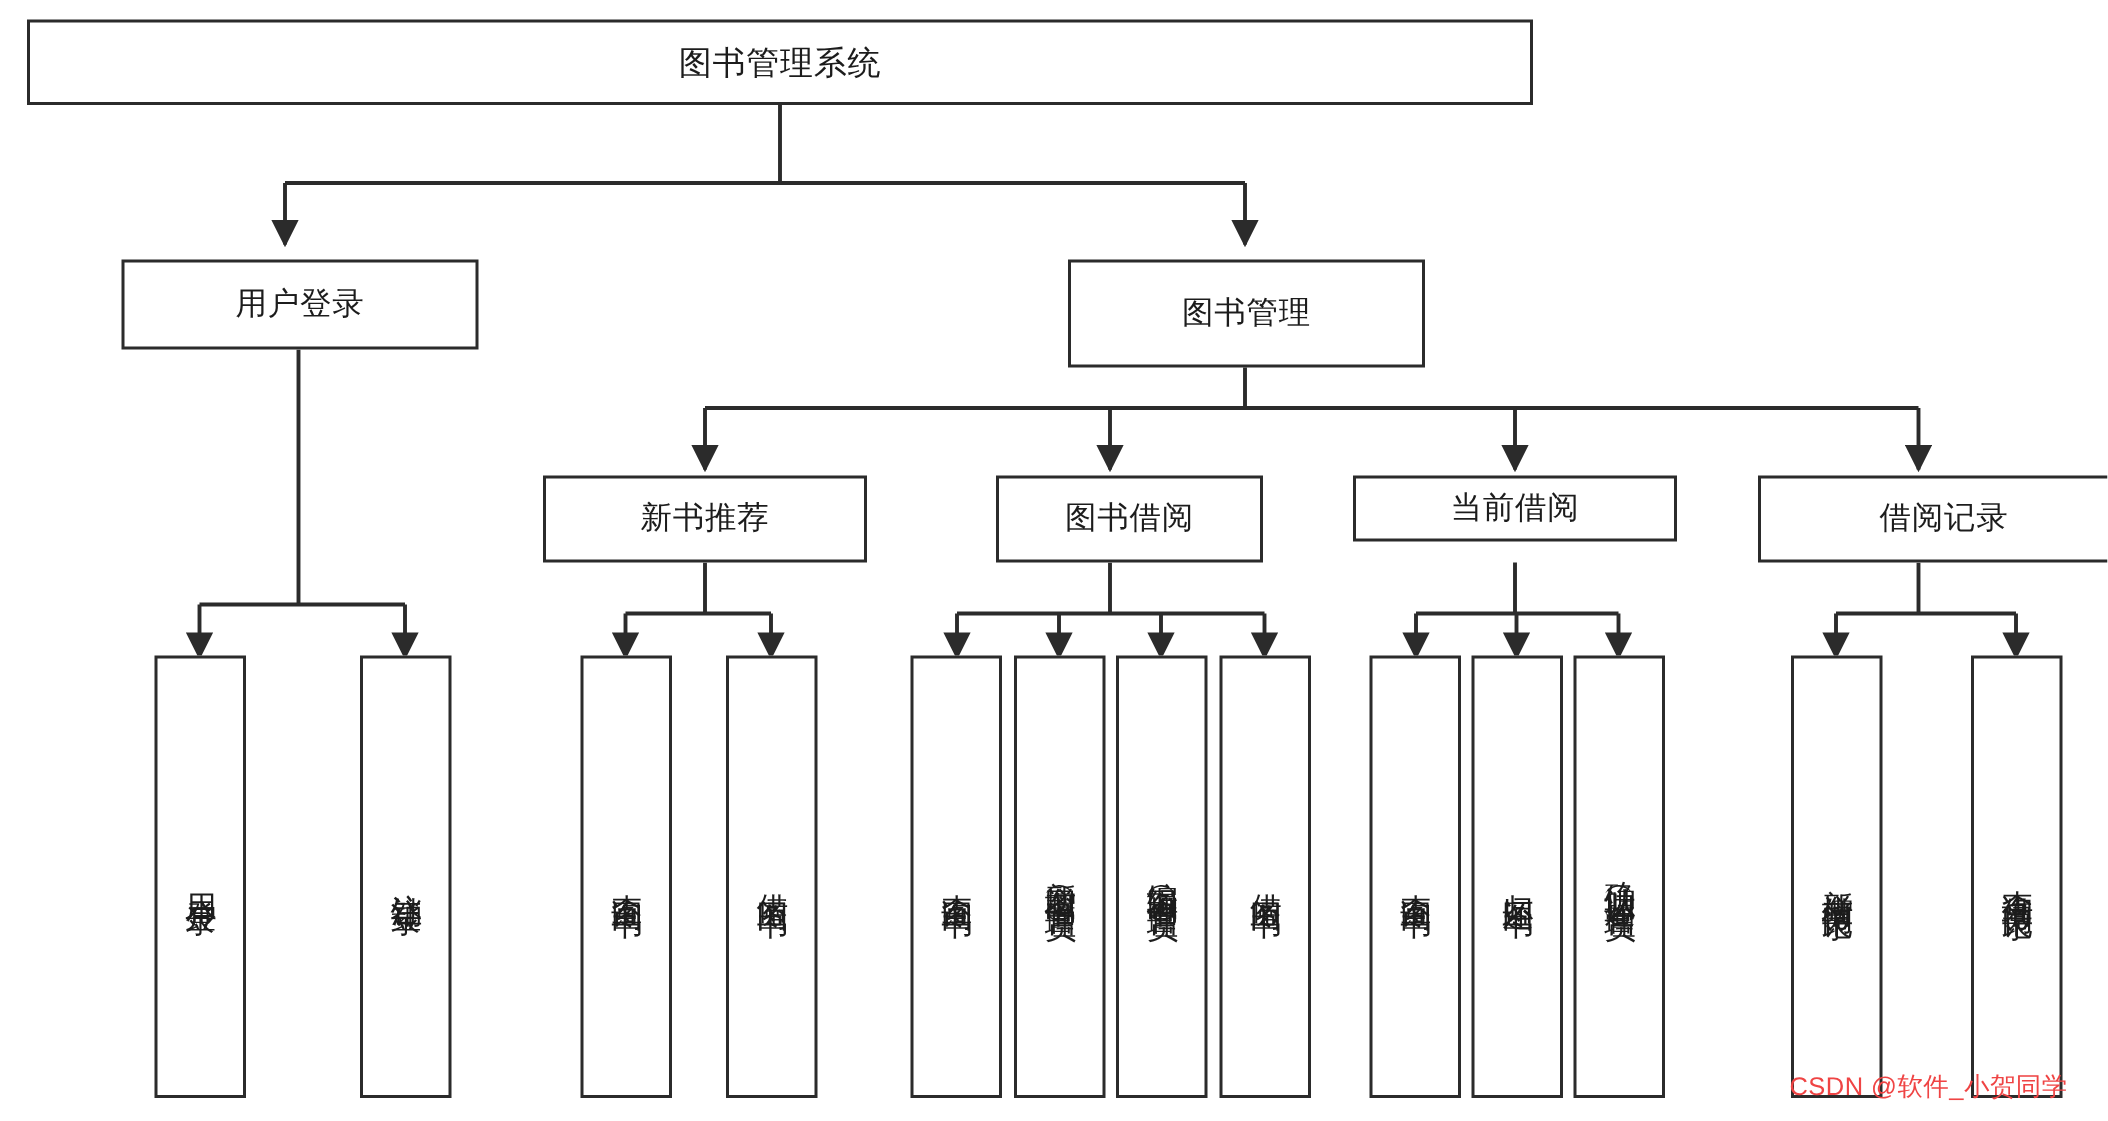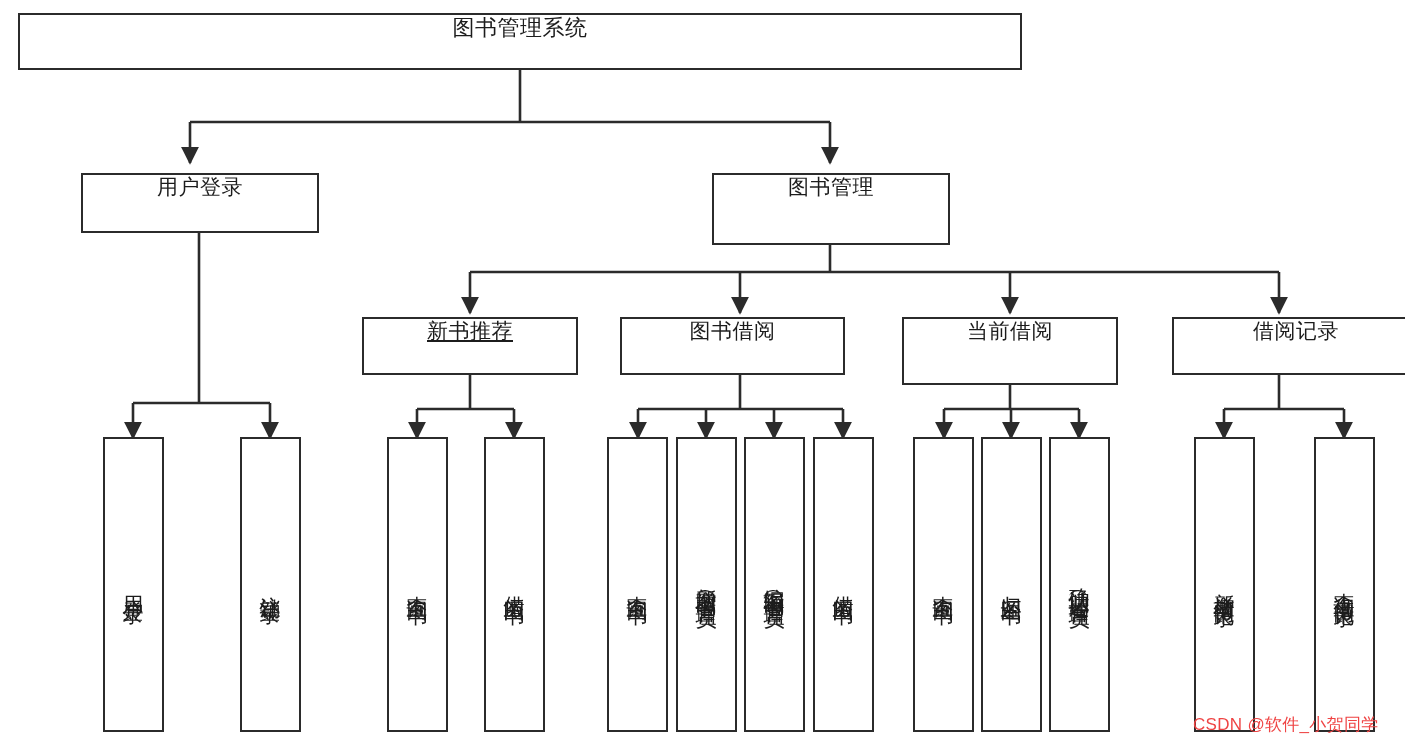--- a/index.html
+++ b/index.html
@@ -19,20 +19,21 @@
     left:0; top:0;
     width:1405px; height:747px;
     pointer-events:none;
   }
   .node{
     position:absolute;
     box-sizing:border-box;
     border:2px solid #2b2b2b;
     background:#ffffff;
     display:flex;
+    align-items:center;
     justify-content:center;
     color:#1c1c1c;
   }
   .node .lbl{
     display:block;
     white-space:pre;
     line-height:1.16;
     text-align:center;
   }
   
@@ -125,29 +126,29 @@
   </div>
 
   <div class="node h" style="left:81px;top:173px;width:238px;height:60px;">
     <span class="lbl">用户登录</span>
   </div>
 
   <div class="node h" style="left:712px;top:173px;width:238px;height:72px;">
     <span class="lbl">图书管理</span>
   </div>
 
-  <div class="node h" style="left:362px;top:317px;width:216px;height:58px;text-decoration:underline;">
+  <div class="node h" style="left:362px;top:317px;width:216px;height:58px;">
     <span class="lbl">新书推荐</span>
   </div>
 
-  <div class="node h" style="left:620px;top:317px;width:225px;height:58px;">
+  <div class="node h" style="left:664px;top:317px;width:178px;height:58px;">
     <span class="lbl">图书借阅</span>
   </div>
 
-  <div class="node h" style="left:902px;top:317px;width:216px;height:68px;">
+  <div class="node h" style="left:902px;top:317px;width:216px;height:44px;">
     <span class="lbl">当前借阅</span>
   </div>
 
   <div class="node h" style="left:1172px;top:317px;width:248px;height:58px;">
     <span class="lbl">借阅记录</span>
   </div>
 
   <div class="node v" style="left:103px;top:437px;width:61px;height:295px;">
     <span class="lbl">用户登录</span>
   </div>

